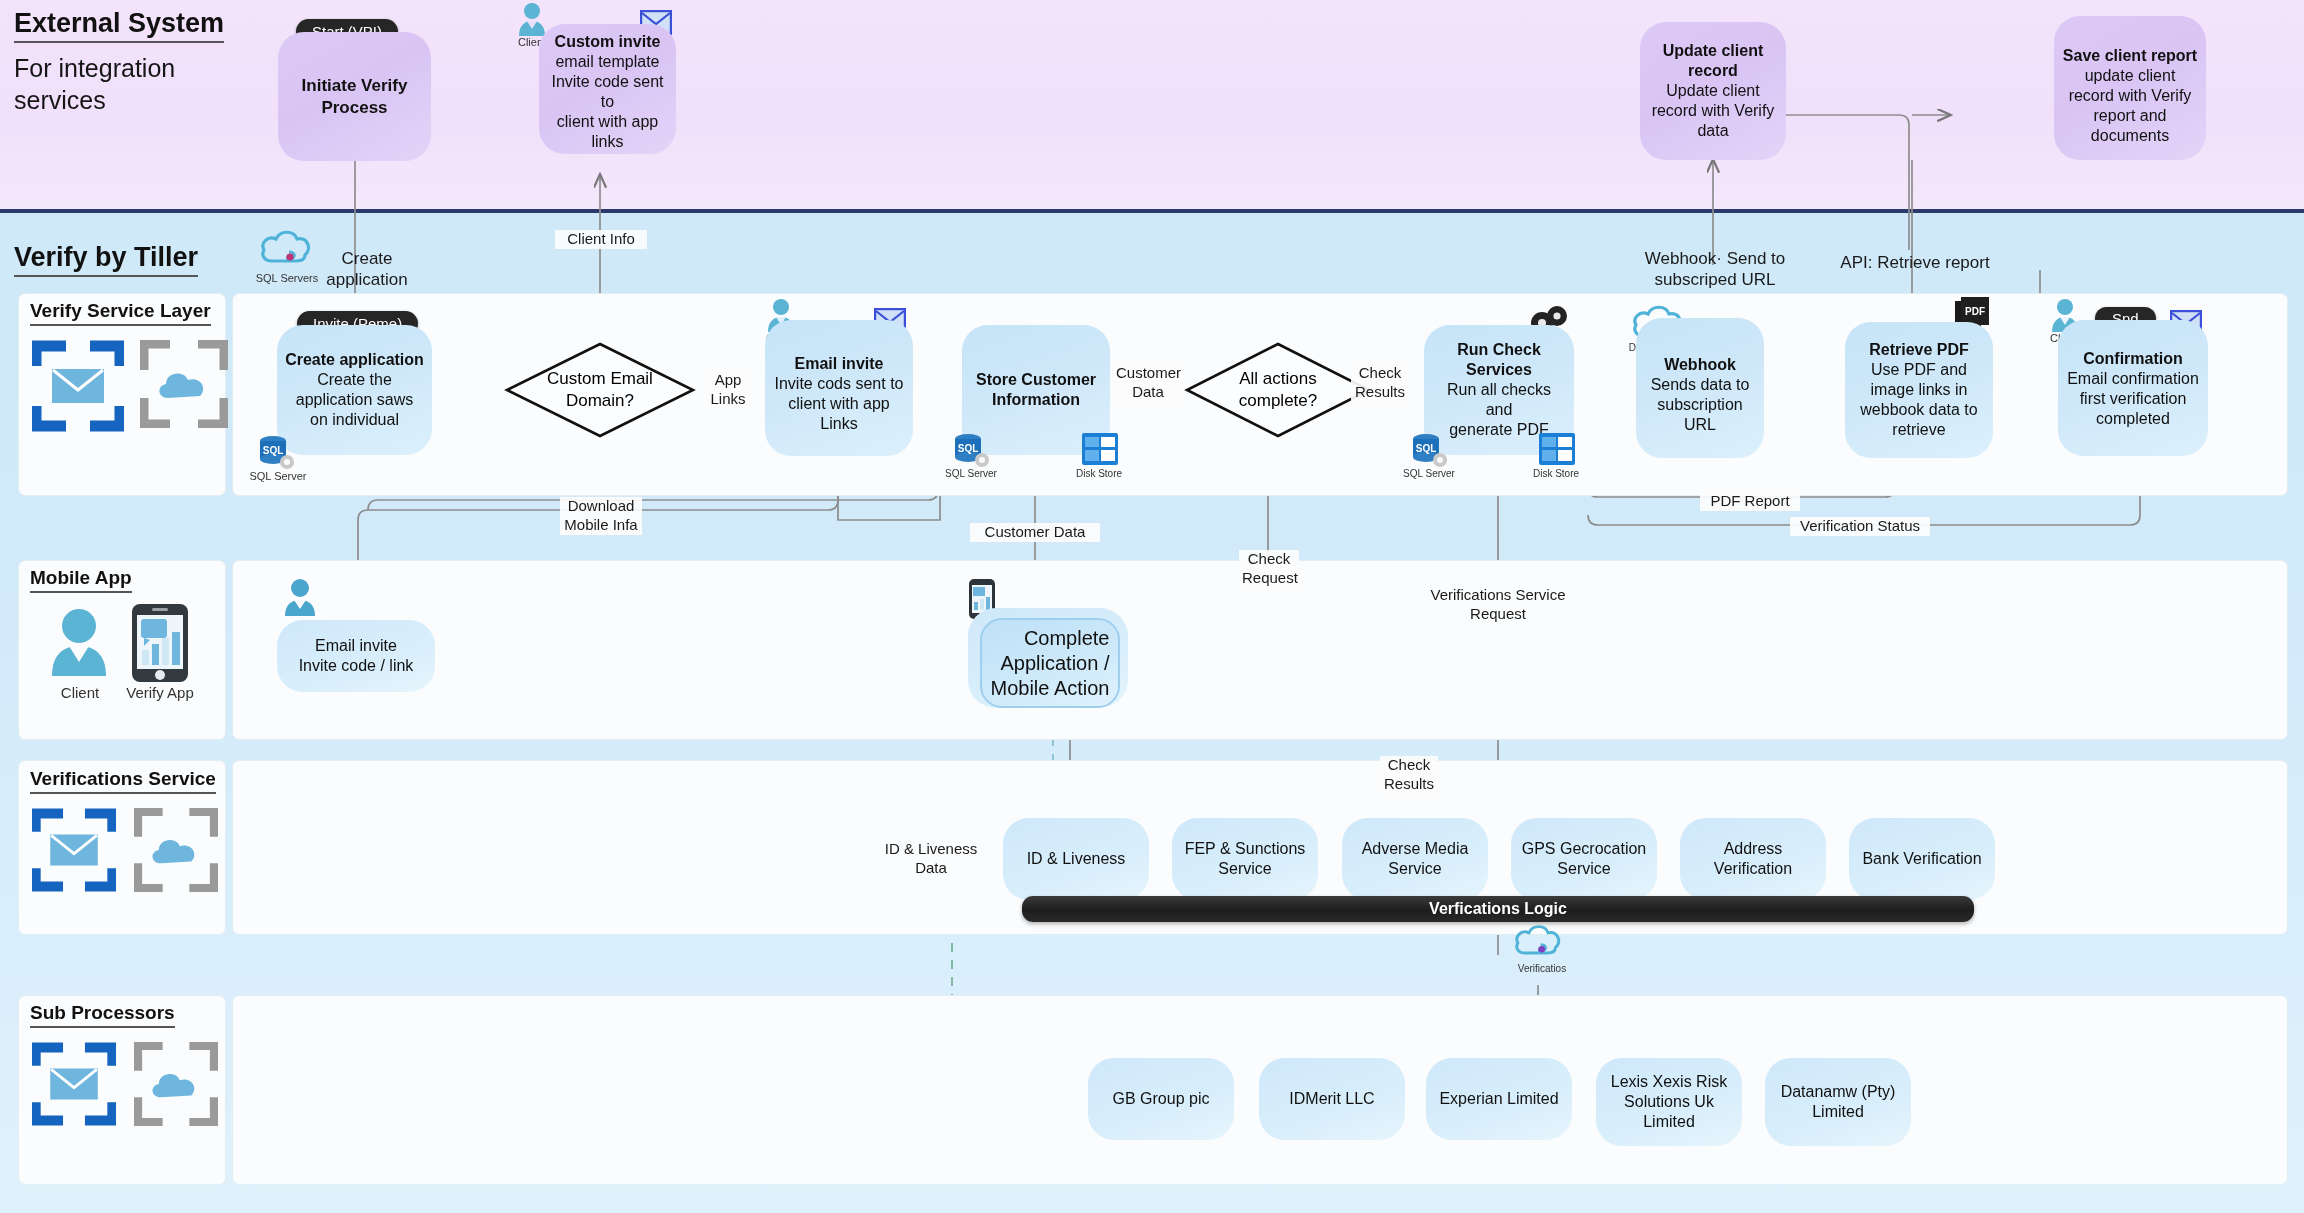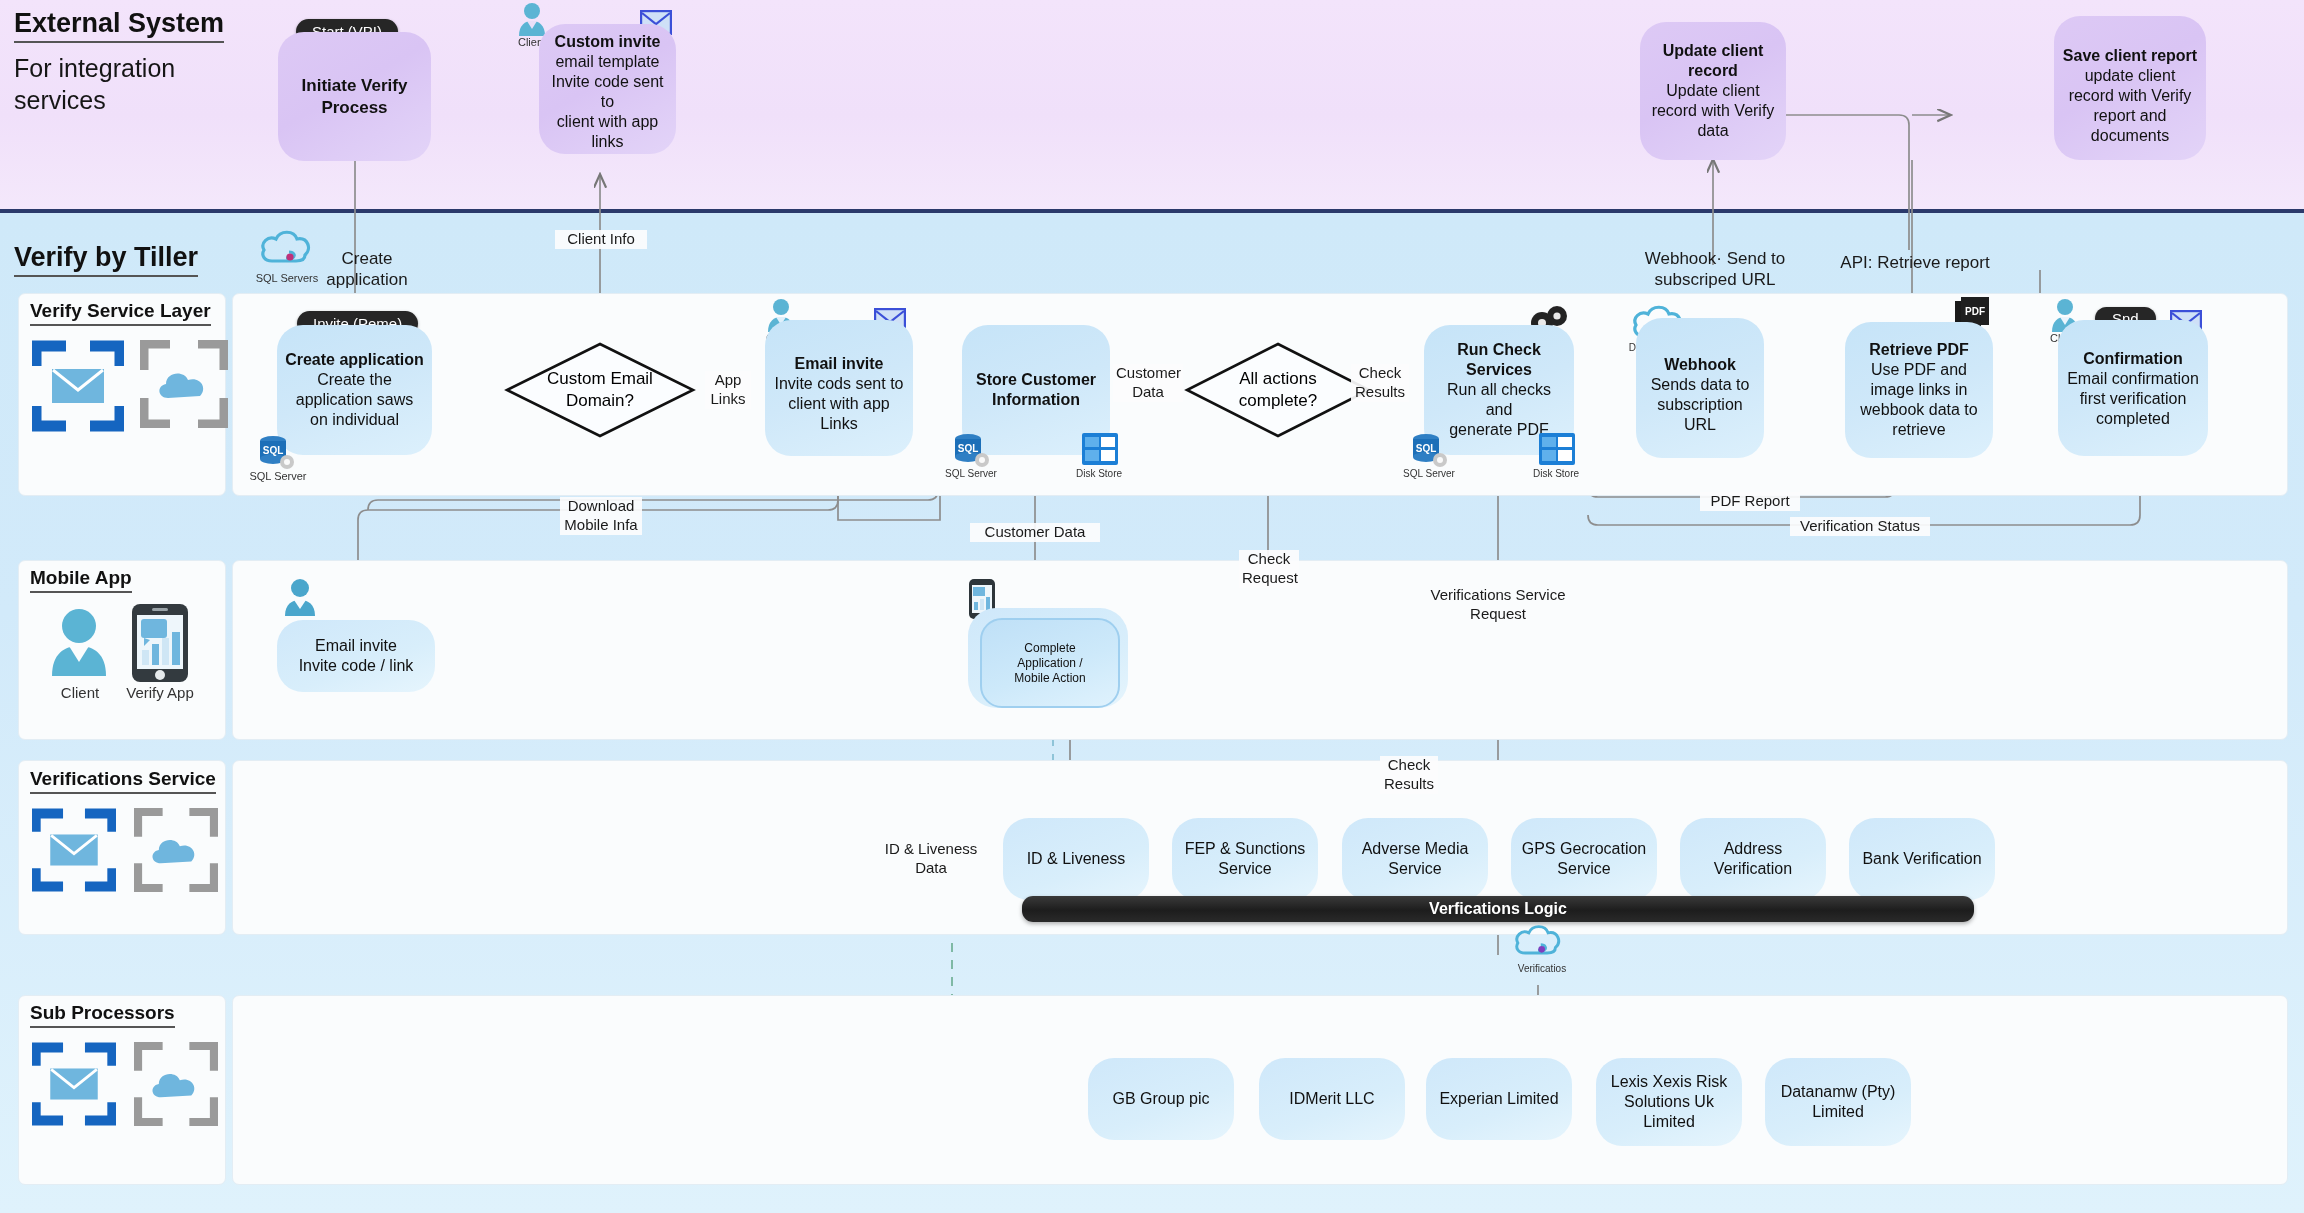--- a/index.html
+++ b/index.html
@@ -539,21 +539,21 @@
       <rect x="4" y="7" width="20" height="28" fill="#eef6fb"></rect>
       <rect x="5" y="9" width="12" height="9" fill="#6fb6de"></rect>
       <rect x="6" y="24" width="4" height="8" fill="#6fb6de"></rect>
       <rect x="12" y="21" width="4" height="11" fill="#cfe6f5"></rect>
       <rect x="18" y="19" width="4" height="13" fill="#6fb6de"></rect>
       <circle cx="14" cy="38" r="2" fill="#d9dee1"></circle>
     </svg>
   </div>
   <div class="node node-blue-soft" style="left:968px; top:608px; width:160px; height:100px; border-radius:28px;"></div>
   <div class="node node-mobile" style="left:980px; top:618px; width:140px; height:90px; border-radius:22px;">
-    <div class="d" style="font-size:12px; white-space:pre-line;">Complete
+    <div class="d" style="font-size:20px; white-space:pre-line;text-align:right;">Complete
 Application /
 Mobile Action</div>
   </div>
 
   <div class="lane-head" style="left:18px; top:760px; width:208px; height:175px;"></div>
   <div class="lane-title" style="left:30px; top:768px;">Verifications Service</div>
   <div class="ico" style="left:32px; top:808px;">
     <svg width="84" height="84" viewBox="0 0 92 92">
       <path d="M4 26 L4 6 L34 6" fill="none" stroke="#1565c0" stroke-width="11"></path>
       <path d="M58 6 L88 6 L88 26" fill="none" stroke="#1565c0" stroke-width="11"></path>

